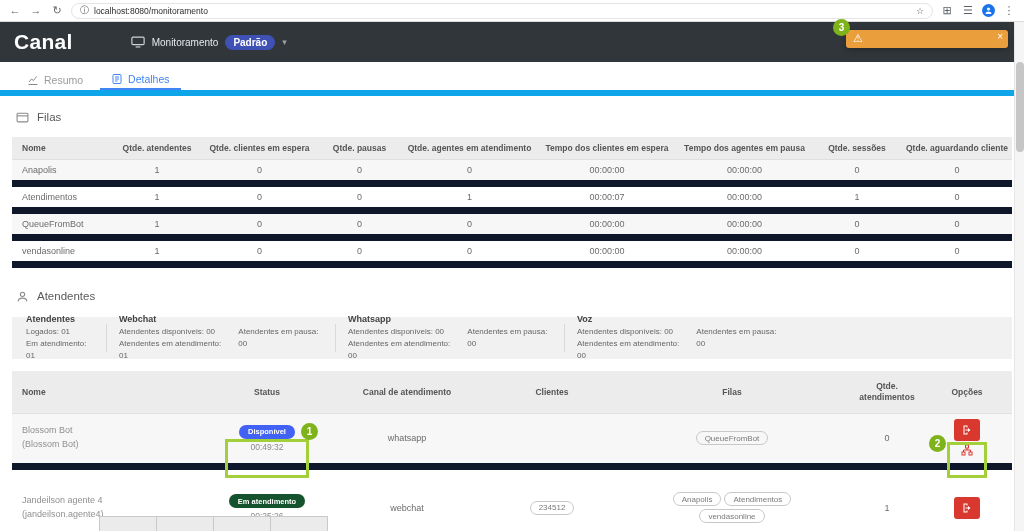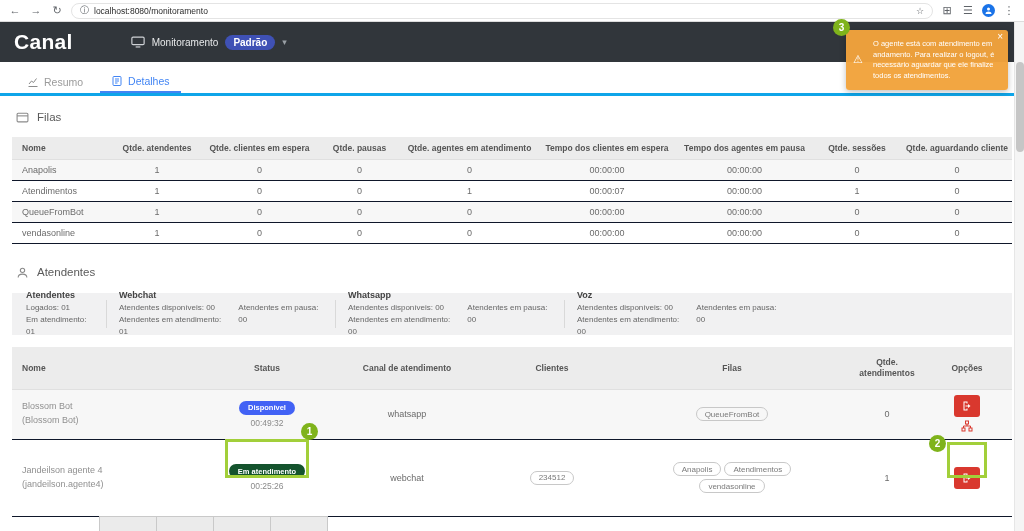--- a/index.html
+++ b/index.html
@@ -31,39 +31,39 @@
   
   .toast { position:absolute; right:16px; top:30px; width:162px; z-index:60;
            background:rgba(242,163,60,.97); border-radius:3px; color:#fff;
            padding:9px 12px 9px 27px; font-size:7.5px; line-height:1.4;
            box-shadow:0 2px 6px rgba(0,0,0,.25); }
   .toast .warn { position:absolute; left:7px; top:50%; transform:translateY(-50%); font-size:11px; }
   .toast .close { position:absolute; right:5px; top:2px; font-size:10px; line-height:1; cursor:default; }
 
   
   .tabs { display:flex; align-items:stretch; height:26px; margin-top:8px;
-          padding:0 16px; border-bottom:3px solid #0ea5e9; gap:6px; }
+          padding:0 16px; border-bottom:6px solid #0ea5e9; gap:6px; }
   .tab { display:flex; align-items:center; gap:5px; padding:0 11px; font-size:10.5px; color:#9b9b9b; }
   .tab.active { color:#4285f4; border-bottom:2px solid #4285f4; }
 
   
   .section-head { display:flex; align-items:center; gap:8px; margin:13px 16px 0;
                   color:#5a5a5a; font-size:11.5px; font-weight:500; height:16px; }
   .section-head.s2 { margin-top:20px; }
   .section-head.s3 { margin-top:12px; }
 
   
   table.tbl { width:1000px; margin:12px 12px 0; border-collapse:collapse;
               font-size:9px; color:#6b6b6b; table-layout:fixed; }
   .tbl thead th { background:#ececec; color:#555; font-weight:700; font-size:8.5px;
                   padding:6px 4px; text-align:center; border-bottom:1px solid #e0e0e0; white-space:nowrap; }
   .tbl thead th.wrap { white-space:normal; line-height:1.3; }
   .tbl th.left, .tbl td.left { text-align:left; padding-left:10px; }
   .tbl td { padding:5px 4px; text-align:center; }
-  .tbl tbody tr { border-bottom:1px solid #0f172a; }
+  .tbl tbody tr { border-bottom:7px solid #0f172a; }
   .tbl tbody tr:nth-child(odd) { background:#f7f7f7; }
 
   table.att { margin-top:12px; }
   .att thead th { height:42px; vertical-align:middle; }
   .att tbody tr.r1 { height:46px; }
   .att tbody tr.r2 { height:54px; }
   .att td { vertical-align:middle; }
   .name-cell div { color:#909090; font-size:9px; line-height:1.55; }
 
   .pill { display:inline-block; color:#fff; font-size:7.5px; font-weight:700;
@@ -149,21 +149,20 @@
           </svg>
       </span>
       <span class="appnav-label">Monitoramento</span>
       <span class="badge">Padrão</span>
       <span class="chev">▾</span>
     </div>
   </div>
 
   <div class="toast">
     <span class="warn">⚠</span>
-    <span>O agente está com atendimento em andamento. Para realizar o logout, é necessário aguardar que ele finalize todos os atendimentos.</span>
     <span class="close">×</span>
   </div>
 
   <div class="tabs">
     <div class="tab">
       <span class="icon-gray">
         <svg width="12" height="12" viewBox="0 0 24 24" fill="none" stroke="currentColor" stroke-width="2">
             <path d="M3 21h18M4 16l5-6 4 3 6-8"></path>
           </svg>
       </span>

